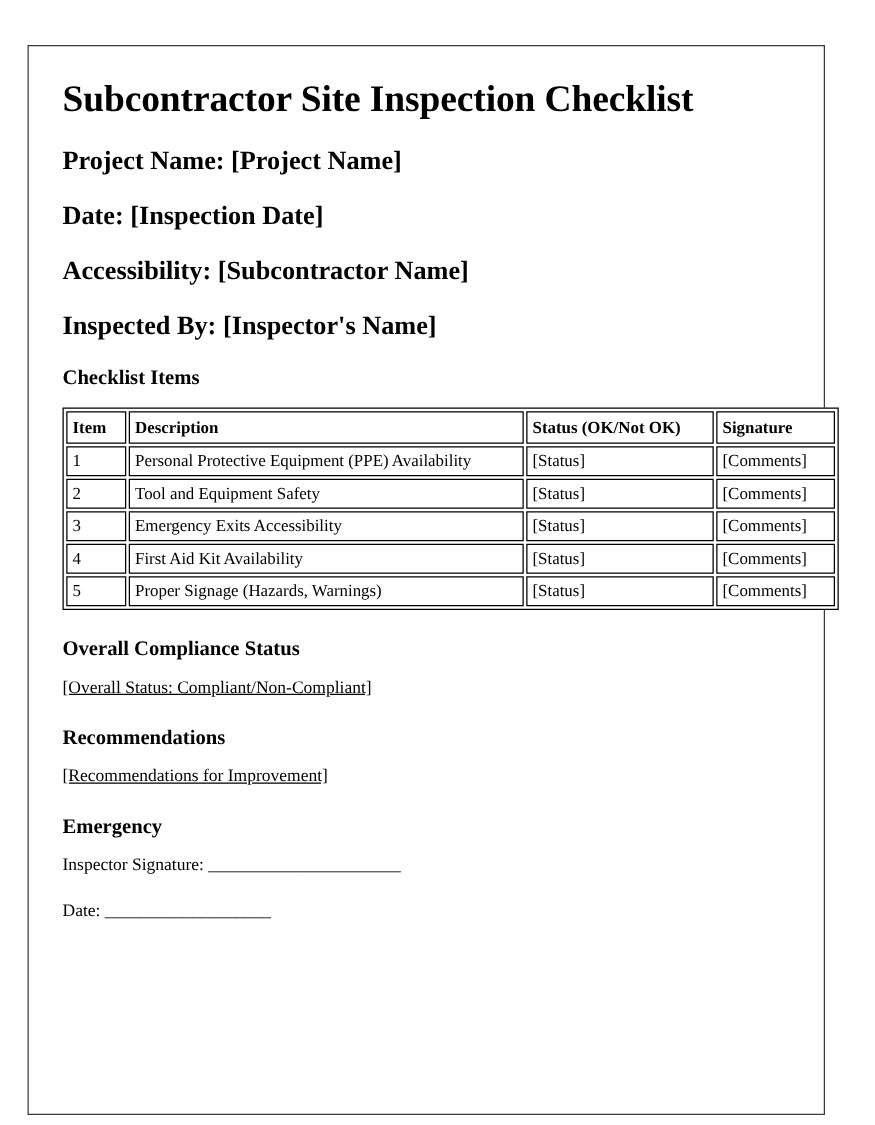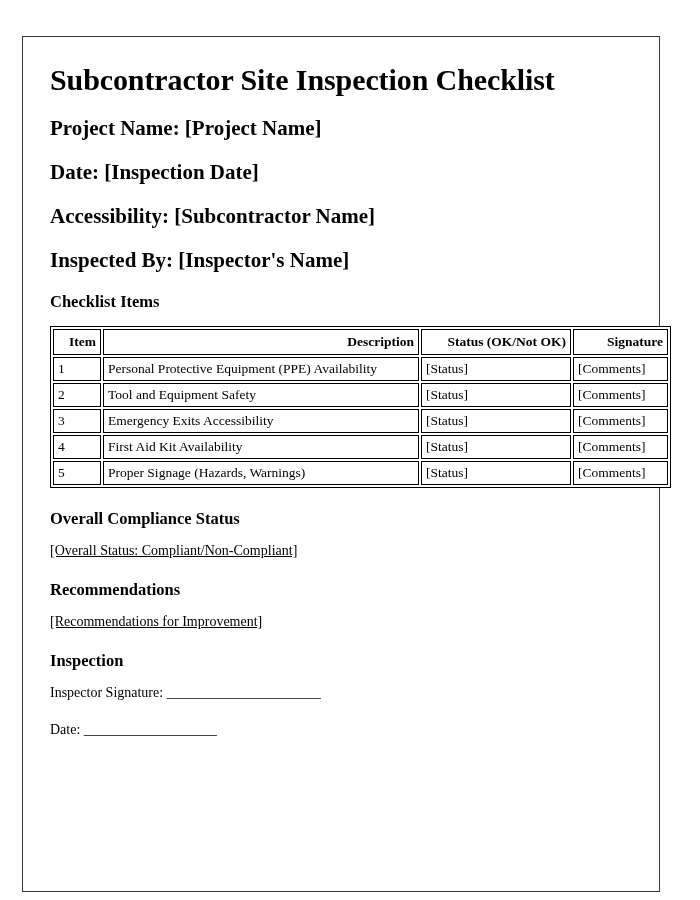--- a/index.html
+++ b/index.html
@@ -84,21 +84,21 @@
   table.checklist td {
     border: 1px solid #000000;
     font-size: 13.5px;
     line-height: 1.18;
     padding: 2px 4px;
     vertical-align: top;
     background: #ffffff;
   }
   table.checklist th {
     font-weight: bold;
-    text-align: right;
+    text-align: left;
     vertical-align: middle;
     padding-top: 4px;
     padding-bottom: 4px;
   }
   table.checklist th.col-item { width: 38px; }
   table.checklist th.col-desc { width: 306px; }
   table.checklist th.col-status { width: 140px; }
   table.checklist th.col-comments { width: 85px; }
 
   table.checklist td.cell-item { text-align: left; }
@@ -161,18 +161,18 @@
         </tr>
       </tbody>
     </table>
 
     <div class="section-heading tight-top">Overall Compliance Status</div>
     <div class="body-text">[Overall Status: Compliant/Non-Compliant]</div>
 
     <div class="section-heading tight-top">Recommendations</div>
     <div class="body-text">[Recommendations for Improvement]</div>
 
-    <div class="section-heading tight-top">Inspection</div>
+    <div class="section-heading tight-top">Emergency</div>
     <div class="sig-line">Inspector Signature: ______________________</div>
     <div class="sig-line">Date: ___________________</div>
 
   </div>
 </div>
 
 </body></html>

